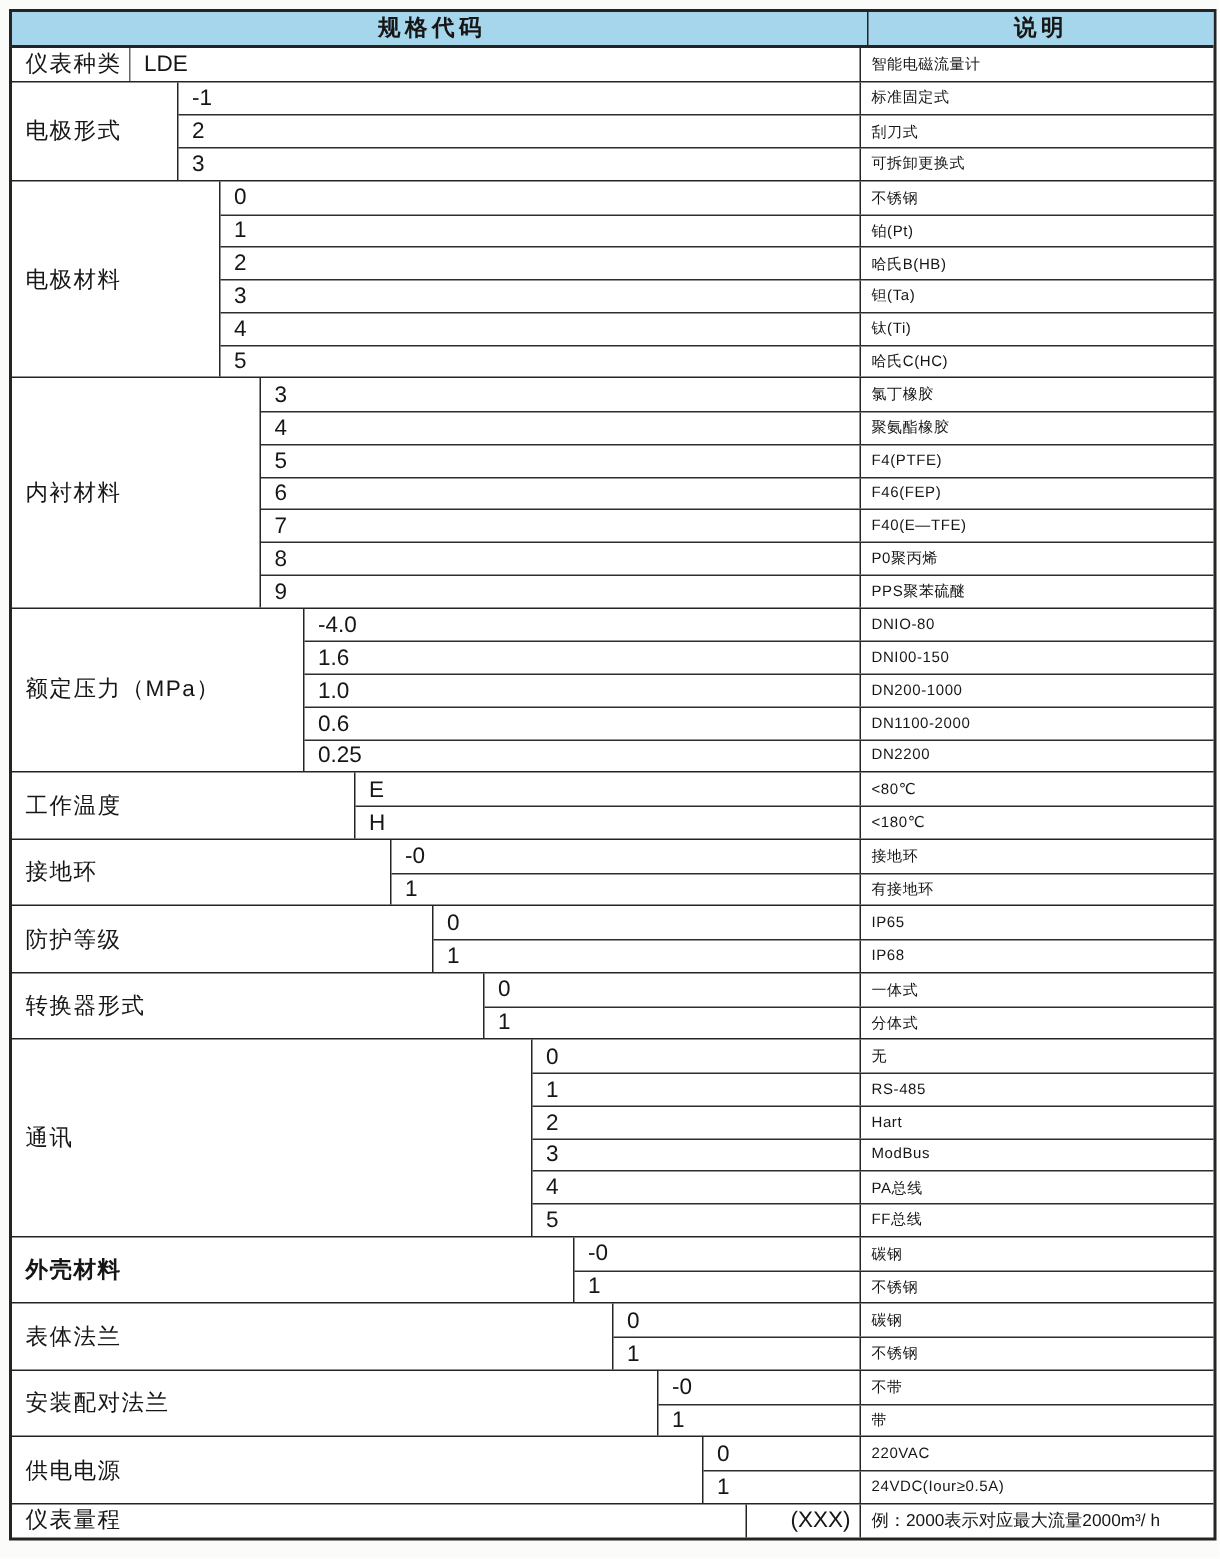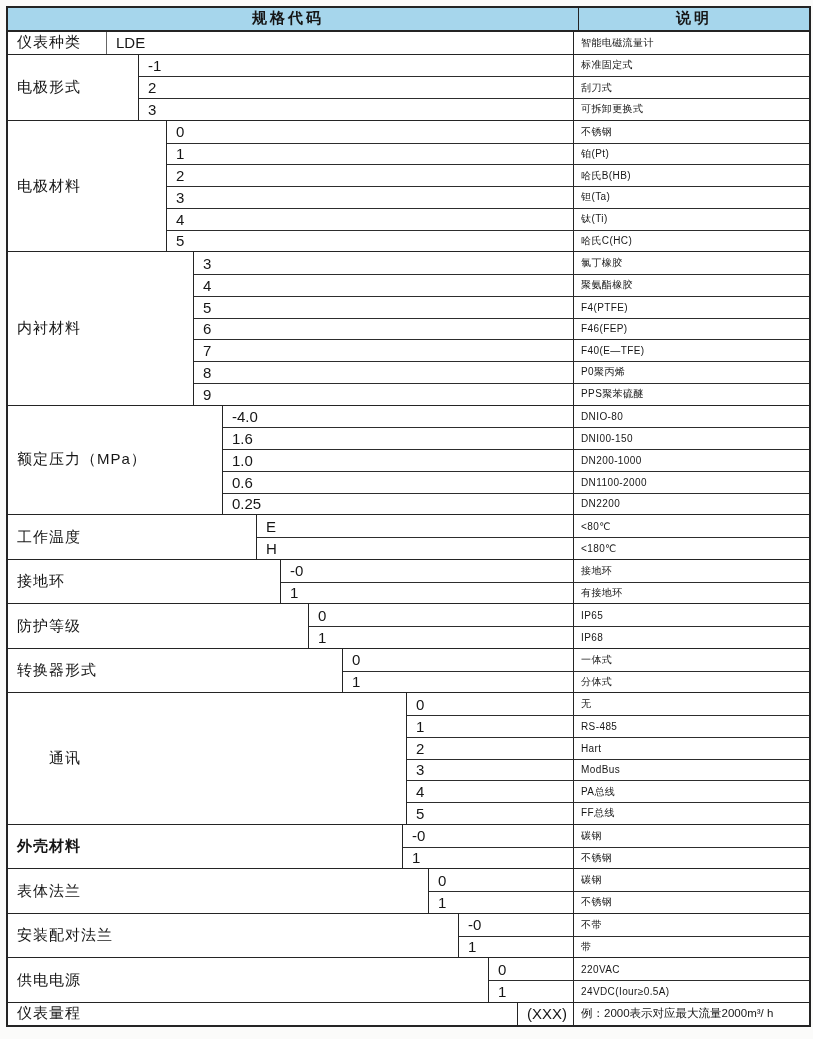--- a/index.html
+++ b/index.html
@@ -28,21 +28,21 @@
     flex:1;display:flex;align-items:center;justify-content:center;
     border-left:1.7px solid #242424;letter-spacing:3px;
   }
   .tbody .section + .section{border-top:1.9px solid #242424;}
   .section{display:flex;}
   .label-cell{
     flex:none;display:flex;align-items:center;
     padding-left:9px;box-sizing:border-box;
     font-size:15px;letter-spacing:1px;white-space:nowrap;overflow:hidden;
   }
-  .options{flex:1;display:flex;flex-direction:column;border-left:1.7px solid #242424;min-width:0;margin-left:20px;}
+  .options{flex:1;display:flex;flex-direction:column;border-left:1.7px solid #242424;min-width:0;}
   .options.thin{border-left:1px solid #666;}
   .option-row{display:flex;height:21.75px;box-sizing:border-box;min-width:0;}
   .option-row + .option-row{border-top:1.5px solid #2d2d2d;}
   .code-cell{
     flex:1;display:flex;align-items:center;
     padding-left:9px;box-sizing:border-box;
     font-size:15px;white-space:nowrap;overflow:hidden;
   }
   .code-cell.right{justify-content:flex-end;padding-right:6px;padding-left:0;}
   .desc-cell{
@@ -221,21 +221,21 @@
             <div class="code-cell">0</div>
             <div class="desc-cell">一体式</div>
           </div>
           <div class="option-row">
             <div class="code-cell">1</div>
             <div class="desc-cell">分体式</div>
           </div>
         </div>
       </div>
       <div class="section">
-        <div class="label-cell" style="width: 346px; margin-left: 32px;">通讯</div>
+        <div class="label-cell" style="width: 346px;">通讯</div>
         <div class="options">
           <div class="option-row">
             <div class="code-cell">0</div>
             <div class="desc-cell">无</div>
           </div>
           <div class="option-row">
             <div class="code-cell">1</div>
             <div class="desc-cell">RS-485</div>
           </div>
           <div class="option-row">

